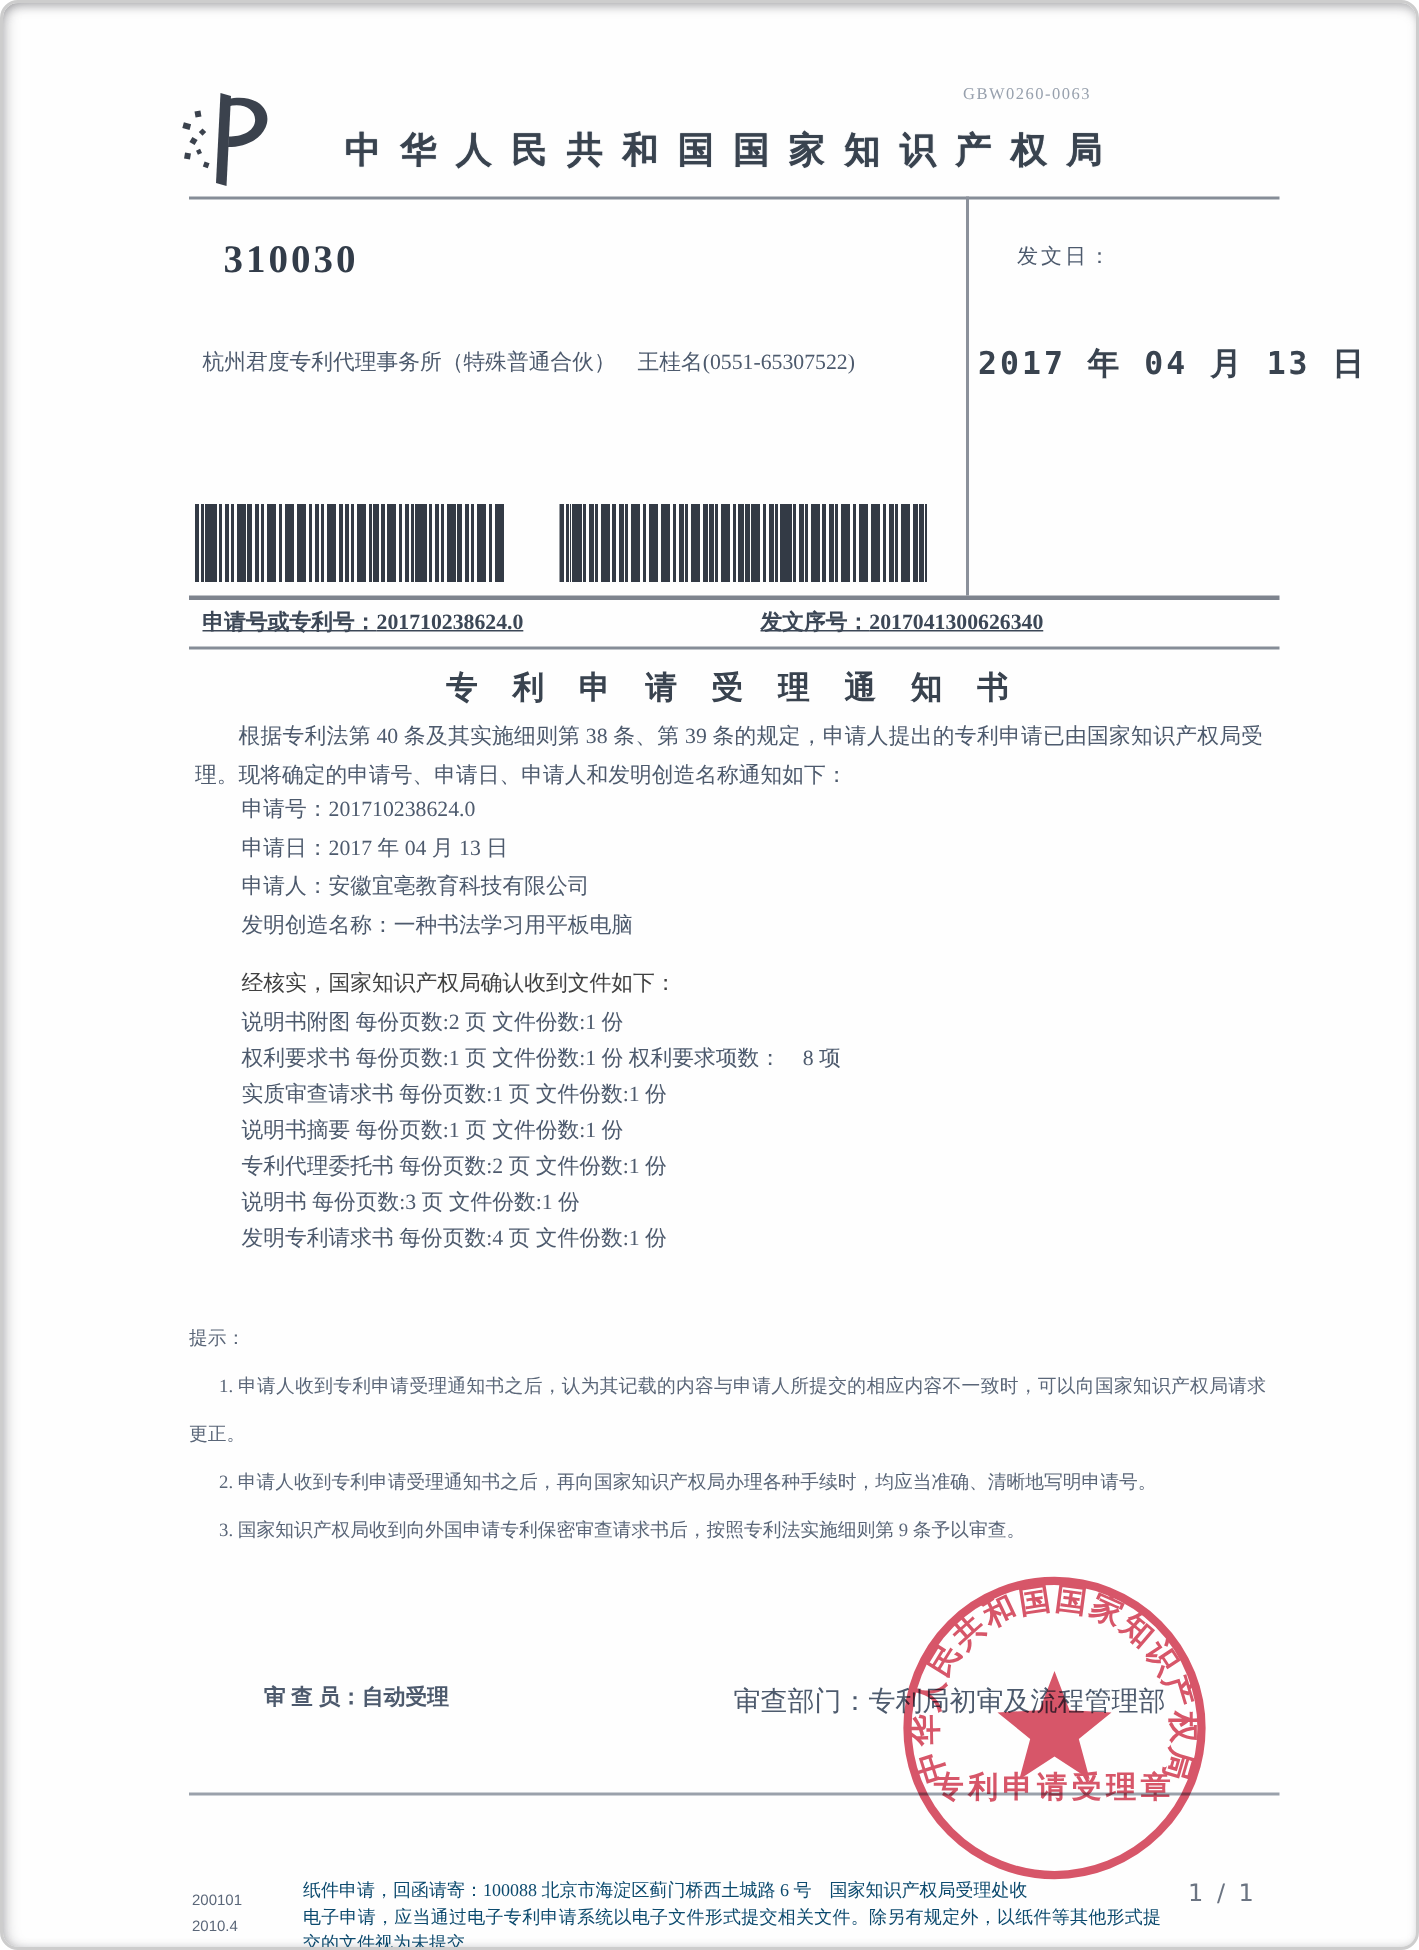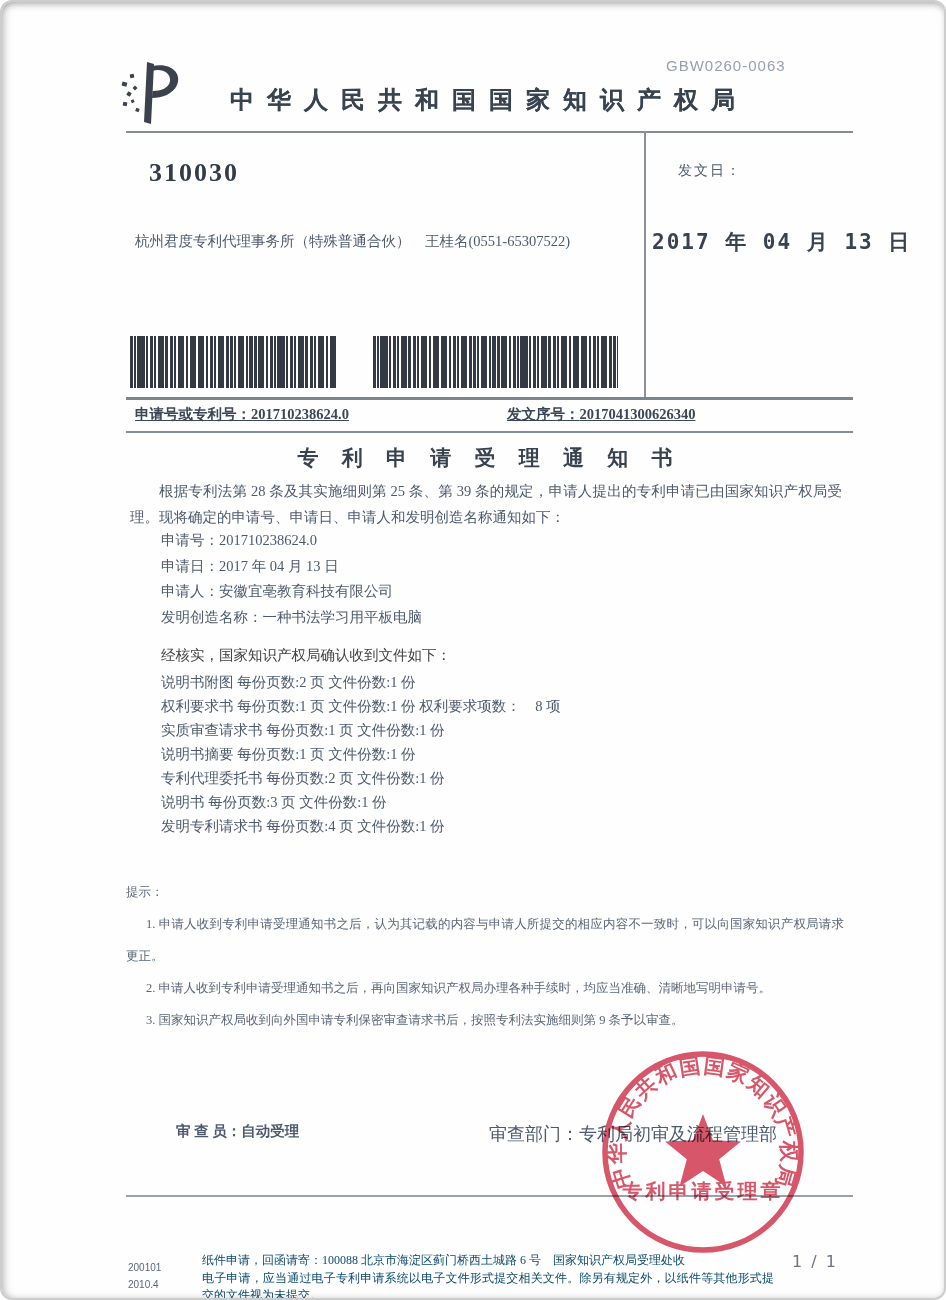--- a/index.html
+++ b/index.html
@@ -5,21 +5,21 @@
   html,body{margin:0;padding:0;background:#fff;}
   .page{
     position:relative;width:946px;height:1300px;background:#fefefe;
     border:2px solid #cdcdcd;border-radius:12px;box-sizing:border-box;overflow:hidden;
     font-family:"Liberation Serif","DejaVu Serif",serif;color:#4a5566;
     box-shadow:inset 0 5px 7px -3px rgba(110,110,115,.55),
                inset 7px 0 9px -5px rgba(120,120,125,.40),
                inset 0 -4px 6px -4px rgba(140,140,145,.30);
   }
   .abs{position:absolute;}
-  .form-code{left:664px;top:55px;font-size:15px;color:#97a0ad;letter-spacing:1px;font-family:Liberation Sans, sans-serif;}
+  .form-code{left:640px;top:55px;font-size:11px;color:#97a0ad;letter-spacing:1px;font-family:Liberation Serif, serif;}
   .logo{left:112px;top:58px;width:72px;height:68px;}
   .header-title{left:228px;top:82px;font-size:24px;letter-spacing:13px;color:#39434f;font-weight:600;text-shadow:0 0 .6px #5a6572;}
   .hline{background:#868d97;height:2px;}
   .line-header{left:124px;top:129px;width:727px;}
   .vdivider{left:642px;top:129px;width:2px;height:266px;background:#8b919b;}
   .postcode{left:147px;top:156px;font-size:26px;font-weight:bold;color:#323c49;letter-spacing:2px;}
   .addr1{left:176px;top:203px;font-size:14.5px;color:#4d5a6d;}
   .addr2{left:133px;top:230px;font-size:14.5px;color:#4d5a6d;}
   .dispatch-label{left:655px;top:160px;font-size:14px;color:#4d5a6d;letter-spacing:2px;margin-left:21px;}
   .dispatch-date{left:650px;top:226px;font-size:21px;font-weight:bold;color:#39434f;font-family:"DejaVu Sans Mono",monospace;letter-spacing:2px;}
@@ -92,21 +92,21 @@
   <div class="abs meta-text meta-app">
     <span>申请号或专利号：</span><span>201710238624.0</span>
   </div>
   <div class="abs meta-text meta-serial">
     <span>发文序号：</span><span>2017041300626340</span>
   </div>
   <div class="abs hline line-meta-bottom"></div>
 
   <div class="abs doc-title">专 利 申 请 受 理 通 知 书</div>
 
-  <div class="abs intro">根据专利法第 28 条及其实施细则第 25 条、第 39 条的规定，申请人提出的专利申请已由国家知识产权局受理。现将确定的申请号、申请日、申请人和发明创造名称通知如下：</div>
+  <div class="abs intro">根据专利法第 40 条及其实施细则第 38 条、第 39 条的规定，申请人提出的专利申请已由国家知识产权局受理。现将确定的申请号、申请日、申请人和发明创造名称通知如下：</div>
 
   <div class="abs fields">
     <div><span>申请号：</span><span>201710238624.0</span></div>
     <div><span>申请日：</span><span>2017 年 04 月 13 日</span></div>
     <div><span>申请人：</span><span>安徽宜亳教育科技有限公司</span></div>
     <div><span>发明创造名称：</span><span>一种书法学习用平板电脑</span></div>
   </div>
 
   <div class="abs received-intro">经核实，国家知识产权局确认收到文件如下：</div>
 

